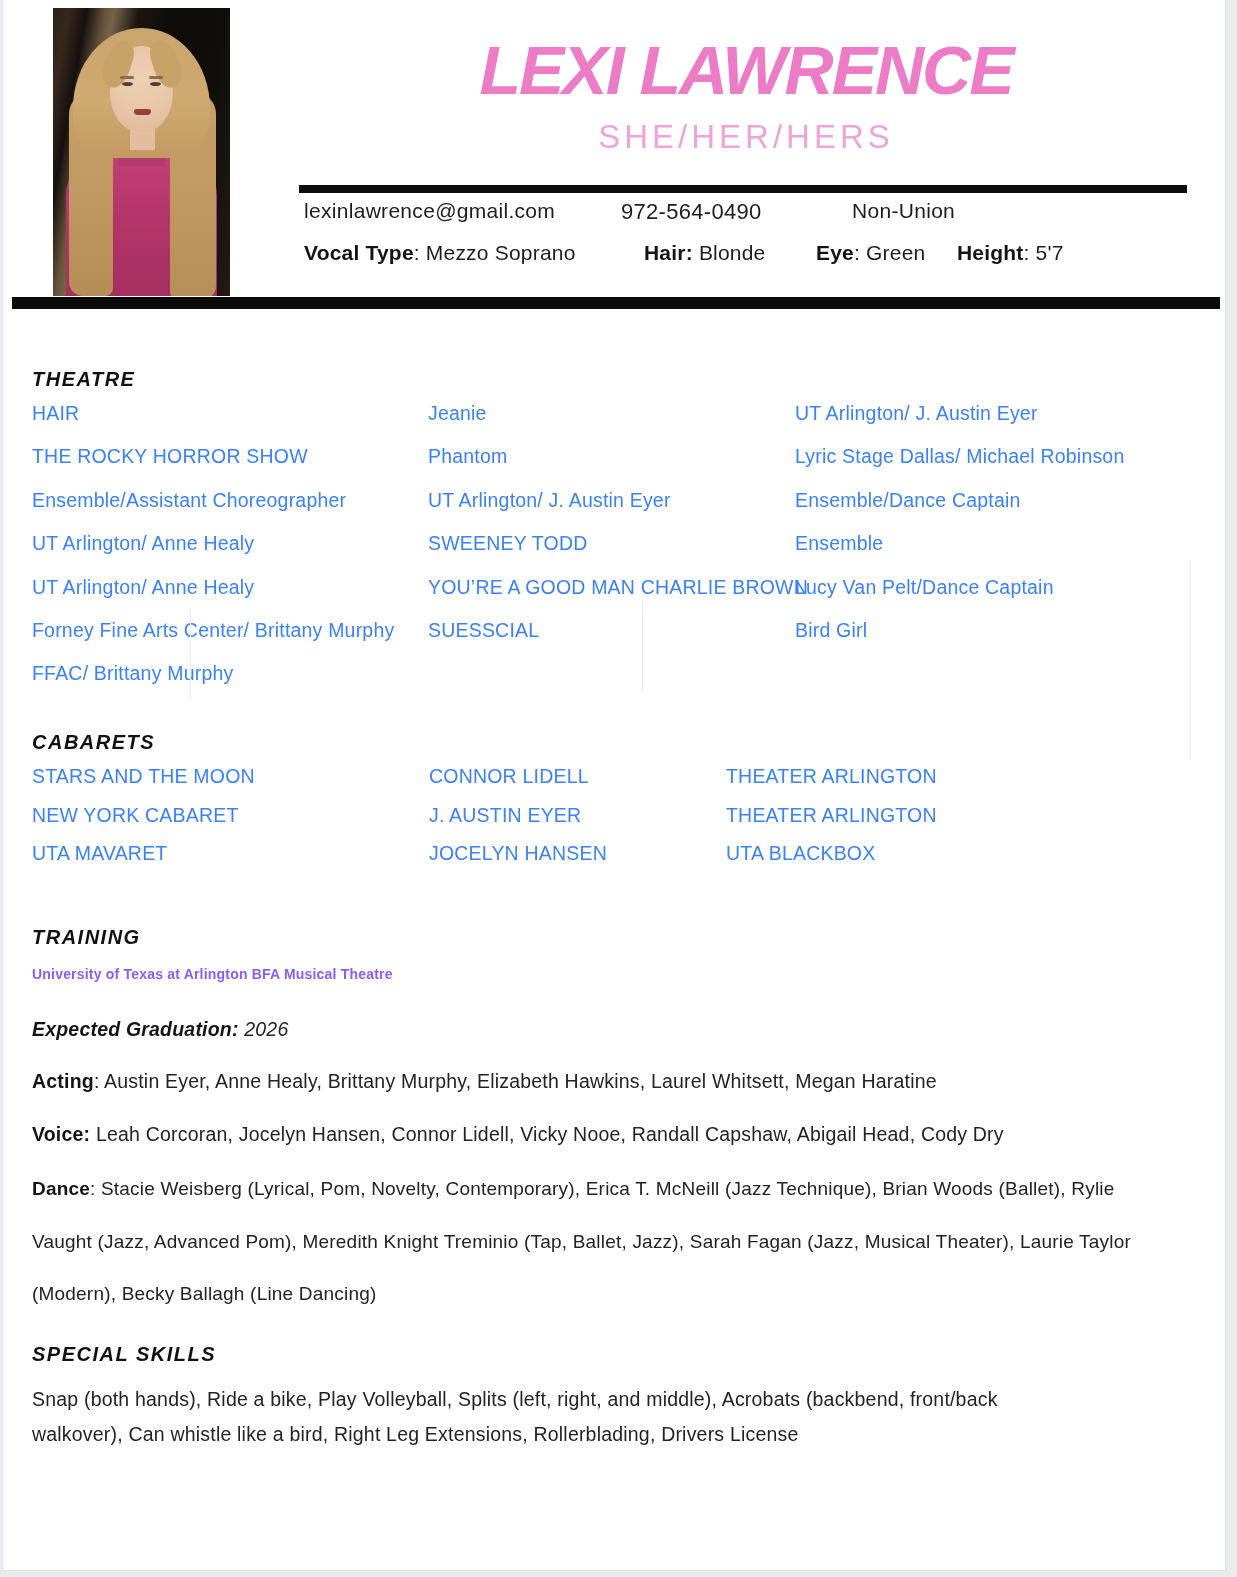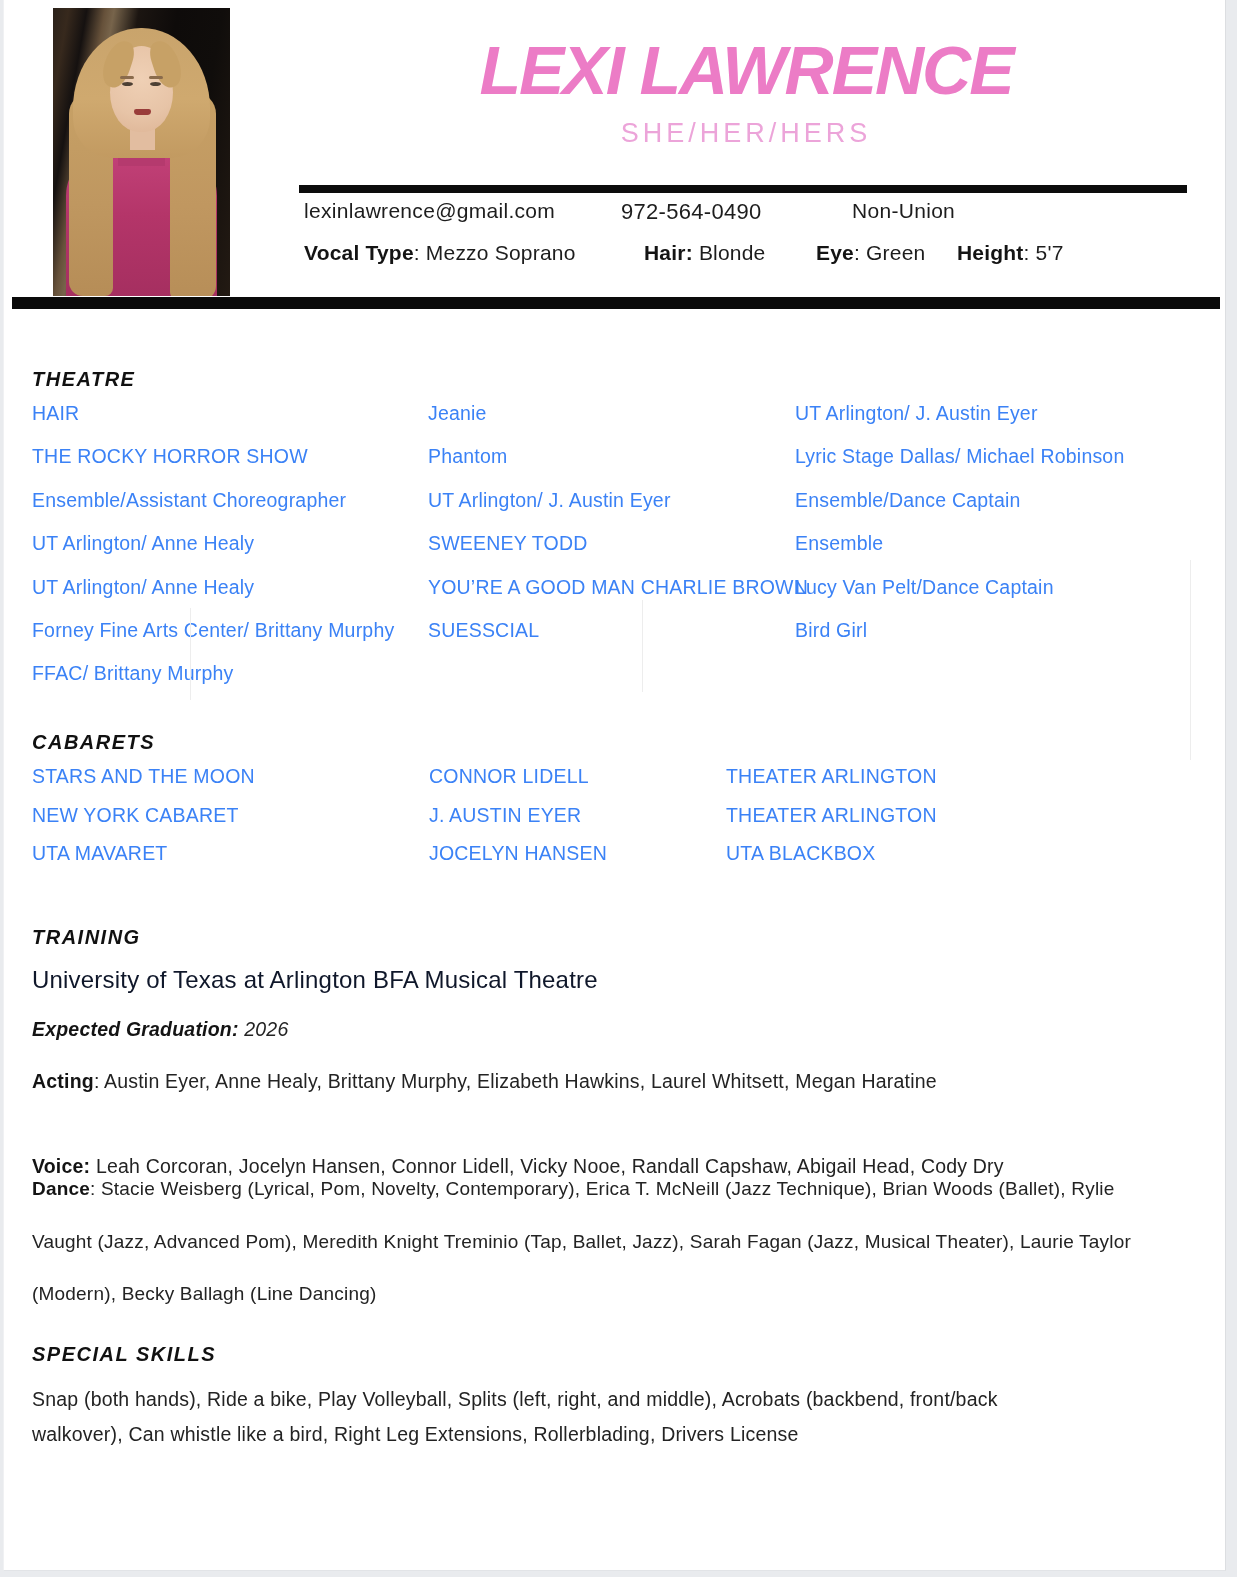--- a/index.html
+++ b/index.html
@@ -43,21 +43,21 @@
     border-radius:40% 60% 50% 50%;transform:rotate(-18deg);}
   .photo .brow{position:absolute;width:14px;height:3px;background:#8a6b4c;border-radius:2px;top:68px;}
   .photo .eye{position:absolute;width:11px;height:4px;background:#4d4034;border-radius:50%;top:74px;}
   .photo .lips{position:absolute;left:81px;top:101px;width:17px;height:6px;background:#993d3a;border-radius:3px 3px 5px 5px;}
   .title-block{position:absolute;left:298px;top:36px;width:888px;text-align:center;}
   .big-name{
     font-size:68px;font-weight:bold;font-style:italic;letter-spacing:-2px;
     line-height:1.0;white-space:nowrap;
   }
   .pronouns{
-    margin-top:14px;font-size:27px;letter-spacing:4px;font-weight:400;white-space:nowrap;
+    margin-top:14px;font-size:33px;letter-spacing:4px;font-weight:400;white-space:nowrap;
   }
   .bar-under-title{position:absolute;left:295px;top:185px;width:888px;height:8px;background:#0c0c0c;}
   .contact1{position:absolute;top:199px;font-size:21px;color:#1d1d1d;letter-spacing:0.3px;white-space:nowrap;}
   .c-email{left:300px;}
   .c-phone{left:617px;font-size:22px;}
   .c-union{left:848px;}
   .contact2{position:absolute;top:241px;font-size:21px;color:#1d1d1d;letter-spacing:0.2px;white-space:nowrap;}
   .a0{left:300px;} .a1{left:640px;} .a2{left:812px;} .a3{left:953px;}
   .full-divider{position:absolute;left:8px;top:297px;width:1208px;height:12px;background:#0a0a0a;}
   
@@ -67,24 +67,24 @@
   }
   .h-theatre{top:368px;}
   .h-cabarets{top:731px;}
   .h-training{top:926px;text-align:right;}
   .h-skills{top:1343px;}
   .grid{position:absolute;left:28px;display:grid;font-size:19.5px;color:#3b82f6;}
   .theatre-grid{top:402px;width:1165px;grid-template-columns:396px 367px 1fr;grid-auto-rows:43.4px;}
   .cabaret-grid{top:765px;width:1165px;grid-template-columns:397px 297px 1fr;grid-auto-rows:38.6px;}
   .cell{white-space:nowrap;letter-spacing:0.2px;}
   .train-line{position:absolute;left:28px;font-size:19.5px;color:#232323;white-space:nowrap;letter-spacing:0.2px;}
-  .t-school{top:966px;font-weight:normal;font-size:24px;color:#0f172a;}
+  .t-school{top:966px;font-weight:bold;font-size:14px;color:#8b5cf6;}
   .t-grad{top:1018px;font-style:italic;}
   .t-acting{top:1070px;}
-  .t-voice{top:1123px;margin-top:32px;}
+  .t-voice{top:1123px;}
   .t-dance{position:absolute;left:28px;top:1163px;width:1118px;font-size:19px;color:#232323;
     line-height:52.5px;letter-spacing:0.2px;white-space:normal;}
   .skills-text{position:absolute;left:28px;top:1382px;width:1045px;font-size:19.5px;color:#232323;
     line-height:35px;letter-spacing:0.2px;}
   b{font-weight:bold;color:#141414;}
   
   .artifact{position:absolute;width:1px;background:#ededed;}
   .art1{left:186px;top:608px;height:92px;}
   .art2{left:638px;top:600px;height:92px;}
   .art3{left:1186px;top:560px;height:200px;}

